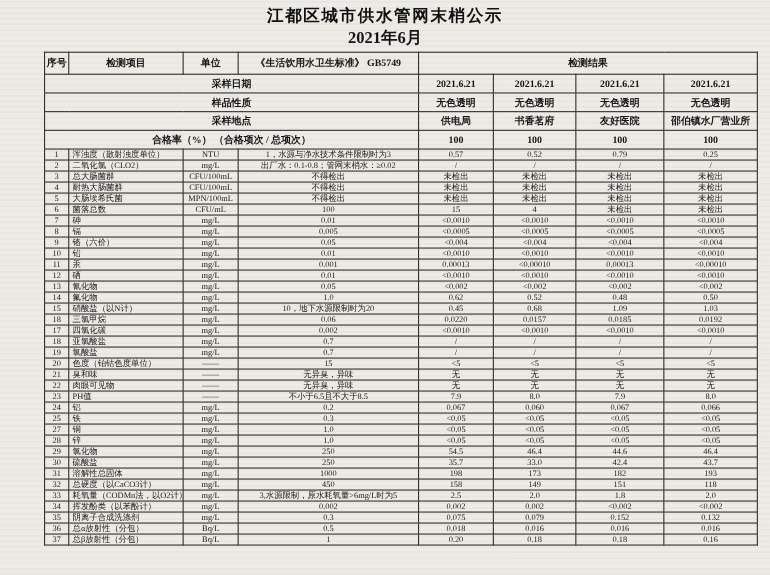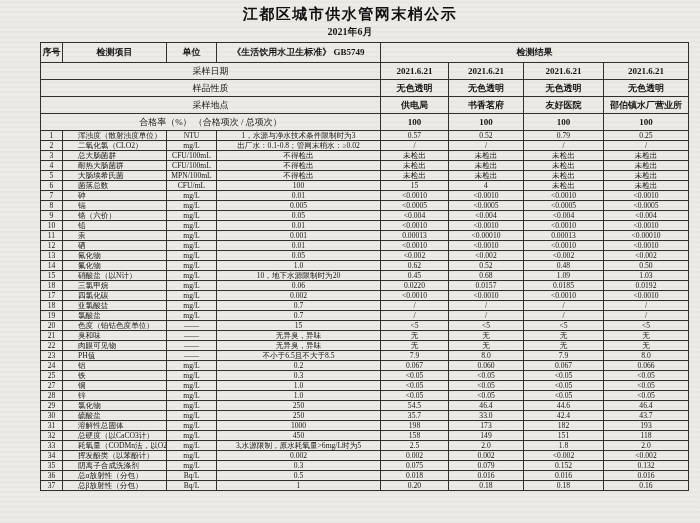--- a/index.html
+++ b/index.html
@@ -9,39 +9,39 @@
     background-image: repeating-linear-gradient(0deg, rgba(90,85,75,0.03) 0 2px, rgba(255,255,255,0.02) 2px 5px);
     font-family:"Liberation Serif","DejaVu Serif",serif;
     color:#161616;
     overflow:hidden;
   }
   .sheet{ position:relative; width:700px; height:523px; }
   .title{
     text-align:center; font-size:15px; font-weight:bold;
     letter-spacing:1.5px; padding-top:5px; color:#101010;
   }
-  .subtitle{ text-align:center; font-size:10px; margin-top:1px; font-weight:bold; }
+  .subtitle{ text-align:center; font-size:15px; margin-top:1px; font-weight:bold; }
   table{
     border-collapse:collapse; table-layout:fixed;
     width:648px; margin:3px 0 0 40px;
   }
   td,th{
     border:1px solid #33302b; overflow:hidden; white-space:nowrap;
     font-weight:normal;
   }
   tr.sample-row{ height:17px; }
-  .sample-label{ text-align:center; font-size:9px; font-weight:normal; }
+  .sample-label{ text-align:center; font-size:9px; font-weight:bold; }
   .sample-val{ text-align:center; font-size:9px; font-weight:bold;margin-top:45px; }
   thead tr{ height:20px; }
   thead th{ font-size:9px; font-weight:bold; text-align:center; }
   tbody tr{ height:10px; }
   tbody td{
     font-size:7.6px; line-height:1; padding:0 1px; text-align:center;
   }
-  tbody td.item{ text-align:left; padding-left:15px; }
+  tbody td.item{ text-align:left; padding-left:3px; }
 </style>
 </head>
 <body>
 
 <div class="sheet">
   <div class="title">江都区城市供水管网末梢公示</div>
   <div class="subtitle">2021年6月</div>
 
   <table>
     <colgroup>

